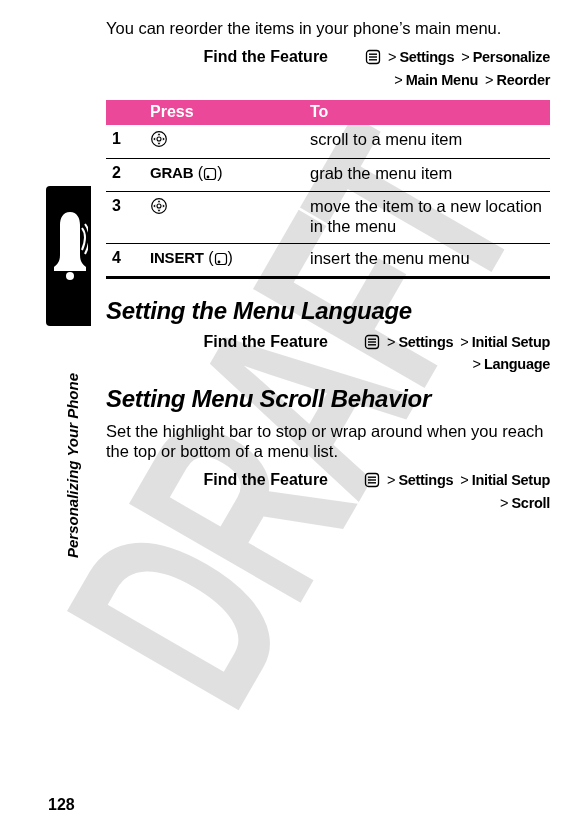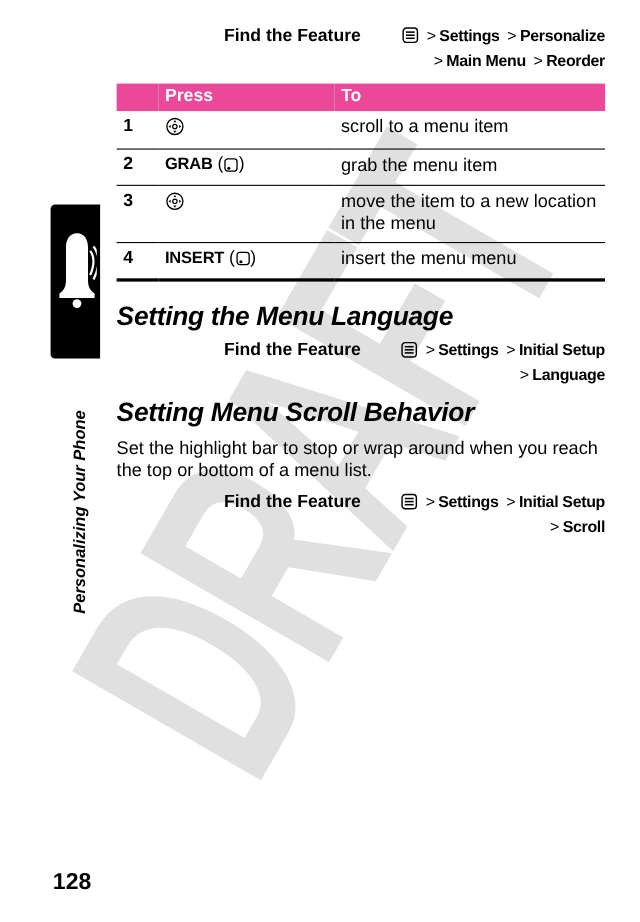--- a/index.html
+++ b/index.html
@@ -163,21 +163,21 @@
   table.steps .tocell {
     font-size: 16.5px;
     line-height: 1.2;
   }
   .pagenum {
     position: absolute;
     left: 48px;
     bottom: 24px;
     font-family: Arial, Helvetica, sans-serif;
     font-weight: 900;
-    font-size: 21px;
+    font-size: 16px;
   }
 </style>
 </head>
 <body>
 
 <div class="page">
 
   <div class="draft">
     <span>DRAFT</span>
   </div>
@@ -192,20 +192,21 @@
 
       <path d="M30 30 q6 8 0 22" fill="none" stroke="#fff" stroke-width="2"></path>
       <path d="M33 26 q9 12 0 30" fill="none" stroke="#fff" stroke-width="2"></path>
     </g>
   </svg>
 
   <div class="side-label">Personalizing Your Phone</div>
 
   <div class="content">
 
+    <p class="body">You can reorder the items in your phone’s main menu.</p>
 
     <div class="ftf">
       <div class="lead">Find the Feature</div>
       <div class="path">
         <span class="menu-icon">
           <svg width="16" height="16" viewBox="0 0 16 16">
               <rect x="1.5" y="1.5" width="13" height="13" rx="3" fill="none" stroke="#000" stroke-width="1.3"></rect>
               <rect x="4" y="4.5" width="8" height="1.4" fill="#000"></rect>
               <rect x="4" y="7.3" width="8" height="1.4" fill="#000"></rect>
               <rect x="4" y="10.1" width="8" height="1.4" fill="#000"></rect>

